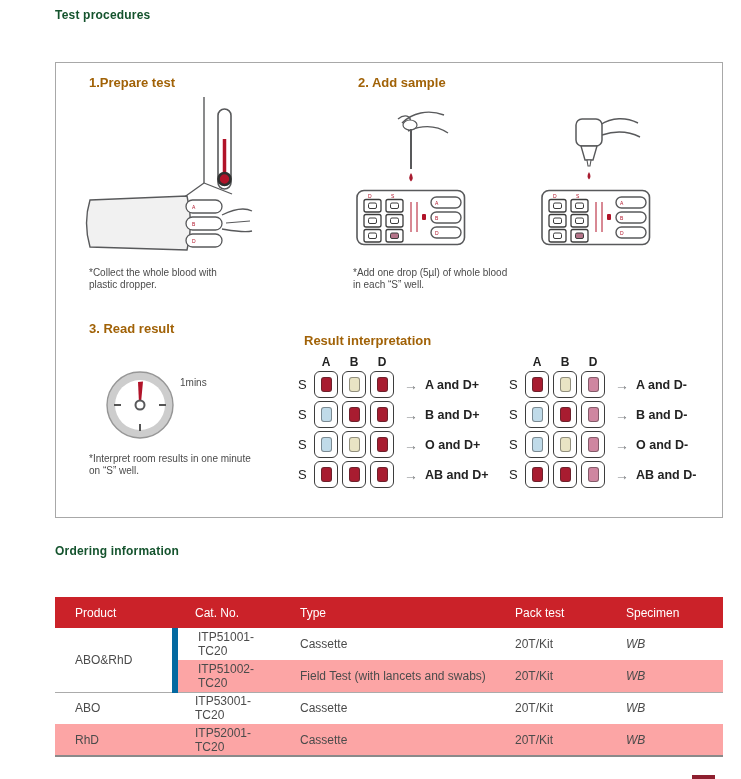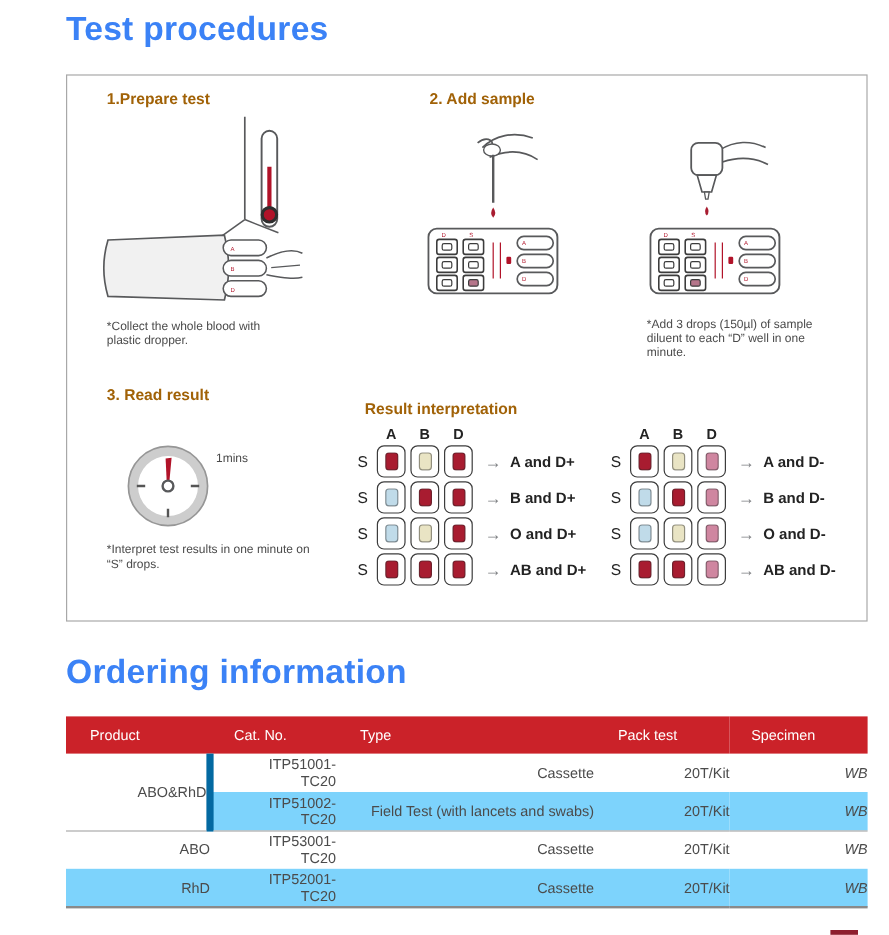--- a/index.html
+++ b/index.html
@@ -1,21 +1,21 @@
 <!DOCTYPE html>
 <html><head>
 <meta charset="utf-8">
 <style>
   * { margin:0; padding:0; box-sizing:border-box; }
   html,body { background:#fff; }
   body {
     width:741px; height:779px; position:relative; overflow:hidden;
     font-family:"Liberation Sans", sans-serif; color:#4b4b4b;
   }
-  .page-title { position:absolute; left:55px; font-size:28px; font-weight:700; color:#3b82f6; letter-spacing:.2px; }
+  .page-title { position:absolute; left:55px; font-size:12px; font-weight:700; color:#14532d; letter-spacing:.2px; }
   #title-procedures { top:8px; }
   #title-ordering { top:544px; }
 
   .panel { position:absolute; left:55px; top:62px; width:668px; height:456px; border:1px solid #a8a8a8; background:#fff; }
   .sec-heading { position:absolute; font-size:13px; font-weight:700; color:#a16207; white-space:nowrap; }
   .note { position:absolute; font-size:10px; line-height:1.22; color:#4b4b4b; }
   .illus { position:absolute; }
 
   
   .interp-group { position:absolute; }
@@ -26,23 +26,23 @@
   .well-box { width:24px; height:27px; border:1.6px solid #3d3d3d; border-radius:6px; background:#fff;
               display:flex; align-items:center; justify-content:center; margin-right:4px; flex:none; }
   .well-inner { width:11px; height:15px; border-radius:3px; border:1px solid rgba(40,40,40,.45); }
   .interp-arrow { color:#7d7f82; font-size:14px; font-weight:700; margin:0 7px 0 6px; }
   .interp-result { font-size:12.5px; font-weight:700; color:#232323; white-space:nowrap; }
 
   
   .otable { position:absolute; left:55px; top:597px; width:668px; border-collapse:collapse; font-size:12px; }
   .otable th { background:#cb2229; color:#fff; font-weight:500; text-align:left; height:31px; padding:0 0 0 20px; }
   .otable th:last-child { padding-left:18px; }
-  .otable td { height:32px; padding:0 0 0 20px; vertical-align:middle; color:#4b4b4b;text-align:right; }
+  .otable td { height:32px; padding:0 0 0 20px; vertical-align:middle; color:#4b4b4b; }
   .otable td:last-child { padding-left:18px;font-style:italic; }
-  .row-alt td { background:#7dd3fc; }
+  .row-alt td { background:#fca5a5; }
   .merged-product { border-right:6px solid #0369a1; text-align:left; }
   .group-sep td { border-top:1px solid #ababab; }
   .otable tr:last-child td { border-bottom:2px solid #8a8a8a; }
   .prod-bold { font-weight:400; color:#424242; }
 
   .corner-mark { position:absolute; left:692px; top:775px; width:23px; height:4px; background:#8e1f2f; }
 </style>
 </head>
 <body>
 
@@ -122,20 +122,21 @@
         <rect x="75" y="38" width="30" height="11" rx="5.5"></rect>
       </g>
       <g font-size="5" fill="#b11329">
         <text x="79" y="15.5">A</text>
           <text x="79" y="30.5">B</text>
           <text x="79" y="45.5">D</text>
       </g>
     </svg>
   </div>
 
+  <div class="note" style="left:297px; top:204px; width:158px;">*Add one drop (5µl) of whole blood in each “S” well.</div>
 
   <div class="illus" style="left:492px; top:52px;">
     <svg width="115" height="70" viewBox="0 0 115 70">
       <path d="M52 10 C64 2, 78 2, 90 8" fill="none" stroke="#58595b" stroke-width="1.4"></path>
       <path d="M54 20 C66 16, 80 16, 92 22" fill="none" stroke="#58595b" stroke-width="1.4"></path>
       <rect x="28" y="4" width="26" height="27" rx="6" fill="#fff" stroke="#58595b" stroke-width="1.5"></rect>
       <path d="M33 31 L49 31 L45 45 L37 45 Z" fill="#fff" stroke="#58595b" stroke-width="1.4"></path>
       <path d="M39 45 L43 45 L42 51 L40 51 Z" fill="#fff" stroke="#58595b" stroke-width="1.1"></path>
       <path d="M41 57 q3 4.5 0 7.5 q-3 -3 0 -7.5" fill="#a81c30"></path>
     </svg>
@@ -171,37 +172,36 @@
         <rect x="75" y="38" width="30" height="11" rx="5.5"></rect>
       </g>
       <g font-size="5" fill="#b11329">
         <text x="79" y="15.5">A</text>
           <text x="79" y="30.5">B</text>
           <text x="79" y="45.5">D</text>
       </g>
     </svg>
   </div>
 
-  <div class="note" style="left:483px; top:202px; width:142px;">*Add 3 drops (150µl) of sample diluent to each “D” well in one minute.</div>
 
   <div class="sec-heading" style="left:33px; top:258px;">3. Read result</div>
 
   <div class="illus" style="left:48px; top:306px;">
     <svg width="72" height="72" viewBox="0 0 72 72">
       <circle cx="36" cy="36" r="33" fill="#cdcdcd" stroke="#969696" stroke-width="1.4"></circle>
       <circle cx="36" cy="36" r="25" fill="#fff"></circle>
       <line x1="10" y1="36" x2="17" y2="36" stroke="#555" stroke-width="2"></line>
       <line x1="55" y1="36" x2="62" y2="36" stroke="#555" stroke-width="2"></line>
       <line x1="36" y1="55" x2="36" y2="62" stroke="#555" stroke-width="2"></line>
       <polygon points="34,13 39,12.5 37,34 35,34" fill="#b11329"></polygon>
       <circle cx="36" cy="36" r="4.5" fill="#fff" stroke="#58595b" stroke-width="2"></circle>
     </svg>
   </div>
   <div class="note" style="left:124px; top:314px; font-size:10px;">1mins</div>
-  <div class="note" style="left:33px; top:390px; width:170px;">*Interpret test results in one minute on “S” drops.</div>
+  <div class="note" style="left:33px; top:390px; width:170px;">*Interpret room results in one minute on “S” well.</div>
 
   <div class="sec-heading" style="left:248px; top:270px;">Result interpretation</div>
   <div class="interp-group" style="left:242px; top:292px;">
       <div class="interp-header">
         <span class="col-h">A</span>
         <span class="col-h">B</span>
         <span class="col-h">D</span>
       </div>
       <div class="interp-row">
         <span class="s-label">S</span>

